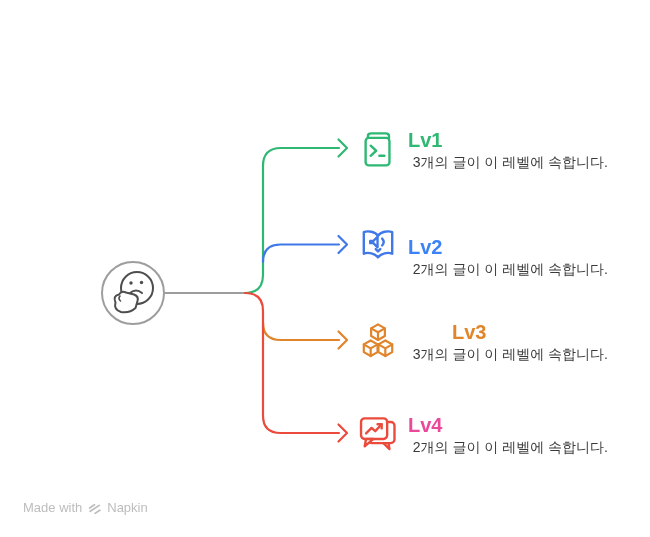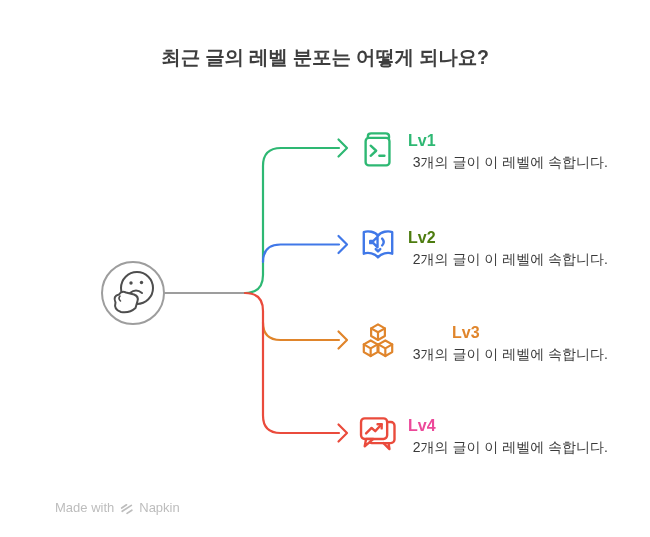--- a/index.html
+++ b/index.html
@@ -7,34 +7,33 @@
     position:relative;width:650px;height:537px;background:#ffffff;overflow:hidden;
     font-family:"Liberation Sans","DejaVu Sans",sans-serif;
   }
   .title{
     position:absolute;top:44px;left:0;width:650px;text-align:center;
     font-size:19.5px;font-weight:700;color:#3e3e3e;letter-spacing:-0.2px;
   }
   .connector-layer{position:absolute;left:0;top:0;width:650px;height:537px;}
   .branch-icon{position:absolute;left:356px;width:44px;height:44px;}
   .branch-text{position:absolute;left:408px;width:200px;}
-  .branch-label{font-size:16px;font-weight:700;line-height:19px;}
+  .branch-label{font-size:20px;font-weight:700;line-height:19px;}
   .branch-desc{margin-top:5px;font-size:14px;color:#3a3a3a;line-height:14px;white-space:nowrap;text-align:right;}
   .attribution{
     position:absolute;left:23px;top:500px;display:flex;align-items:center;gap:5px;
-    font-size:13px;color:#bdbdbd;margin-left:32px;
+    font-size:13px;color:#bdbdbd;
   }
   .napkin-logo{display:inline-block;}
 </style>
 </head>
 <body>
 
 <div class="canvas">
 
-  <div class="title">최근 글의 레벨 분포는 어떻게 되나요?</div>
 
   <svg class="connector-layer" width="650" height="537" viewBox="0 0 650 537" fill="none">
 
     <g>
       <circle cx="133" cy="293" r="31" stroke="#9d9d9d" stroke-width="2" fill="#ffffff"></circle>
       <g stroke="#4e4e4e" stroke-width="2" stroke-linecap="round" stroke-linejoin="round">
         <circle cx="137" cy="288" r="16" fill="none"></circle>
         <path d="M130 293 Q136 288 142 293" fill="none"></path>
         <circle cx="131" cy="283" r="1.7" fill="#4e4e4e" stroke="none"></circle>
         <circle cx="141.5" cy="282.5" r="1.7" fill="#4e4e4e" stroke="none"></circle>
@@ -96,21 +95,21 @@
     <path d="M19 30.5 H11 L9.5 38.5 Z" fill="#ffffff"></path>
     <path d="M11 24.5 L17 18.5 L21 22 L28 14.5"></path>
     <path d="M23.5 14.5 H28 V19"></path>
   </svg>
 
   <div class="branch-text" style="top:131px">
     <div class="branch-label" style="color: rgb(46, 184, 115);">Lv1</div>
     <div class="branch-desc">3개의 글이 이 레벨에 속합니다.</div>
   </div>
   <div class="branch-text" style="top:228px">
-    <div class="branch-label" style="color: #4d7c0f;">Lv2</div>
+    <div class="branch-label" style="color: #3b82f6; margin-top: 10px;">Lv2</div>
     <div class="branch-desc">2개의 글이 이 레벨에 속합니다.</div>
   </div>
   <div class="branch-text" style="top:323px">
     <div class="branch-label" style="color: rgb(224, 133, 43); margin-left: 44px;">Lv3</div>
     <div class="branch-desc">3개의 글이 이 레벨에 속합니다.</div>
   </div>
   <div class="branch-text" style="top:416px">
     <div class="branch-label" style="color: #ec4899;">Lv4</div>
     <div class="branch-desc">2개의 글이 이 레벨에 속합니다.</div>
   </div>

